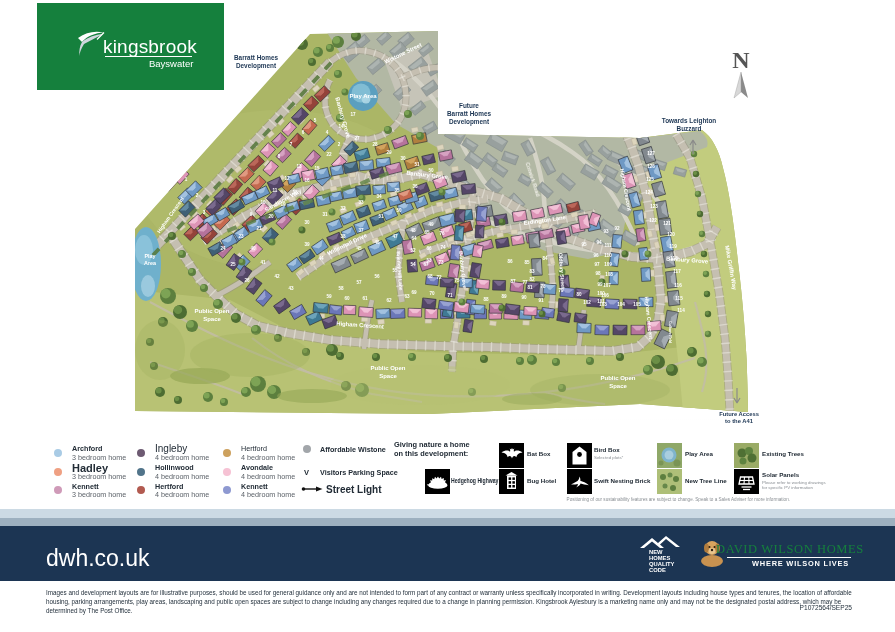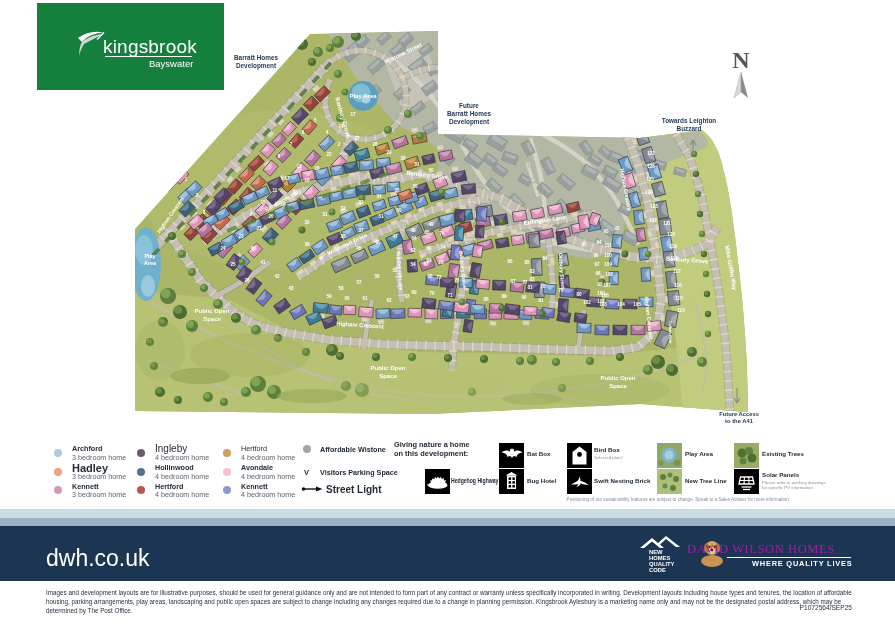--- a/index.html
+++ b/index.html
@@ -2087,16 +2087,16 @@
 <svg style="position:absolute;left:699px;top:539px" width="26" height="28" viewBox="0 0 26 28">
   <ellipse cx="13" cy="22" rx="11" ry="6" fill="#c89250"></ellipse>
   <circle cx="13" cy="9" r="7" fill="#d8a35e"></circle>
   <ellipse cx="7.5" cy="9" rx="2.5" ry="4.5" fill="#b07c3e"></ellipse>
   <ellipse cx="18.5" cy="9" rx="2.5" ry="4.5" fill="#b07c3e"></ellipse>
   <ellipse cx="13" cy="12" rx="3.5" ry="3" fill="#e8c58e"></ellipse>
   <circle cx="10.5" cy="8" r="1" fill="#2a1c10"></circle>
     <circle cx="15.5" cy="8" r="1" fill="#2a1c10"></circle>
   <circle cx="13" cy="11" r="1.2" fill="#2a1c10"></circle>
 </svg>
-<div style="position:absolute;left:687px;top:542px;font-size:12.5px;color:#a21caf;font-family:'Liberation Serif',serif;letter-spacing:0.6px">DAVID WILSON HOMES</div>
+<div style="position:absolute;left:716px;top:542px;font-size:12.5px;color:#15803d;font-family:'Liberation Serif',serif;letter-spacing:0.6px">DAVID WILSON HOMES</div>
 <div style="position:absolute;left:727px;top:556.5px;width:124px;border-top:1px solid #fff"></div>
-<div style="position:absolute;left:752px;top:559px;font-size:7.4px;font-weight:bold;color:#fff;letter-spacing:0.8px">WHERE QUALITY LIVES</div>
+<div style="position:absolute;left:752px;top:559px;font-size:7.4px;font-weight:bold;color:#fff;letter-spacing:0.8px">WHERE WILSON LIVES</div>
 <div style="position:absolute;left:46px;top:588px;width:810px;font-size:6.3px;line-height:9px;color:#23303c">Images and development layouts are for illustrative purposes, should be used for general guidance only and are not intended to form part of any contract or warranty unless specifically incorporated in writing. Development layouts including house types and tenures, the location of affordable housing, parking arrangements, play areas, landscaping and public open spaces are subject to change including any changes required due to a change in planning permission. Kingsbrook Aylesbury is a marketing name only and may not be the designated postal address, which may be determined by The Post Office.</div>
 <div style="position:absolute;left:46px;top:604px;width:806px;text-align:right;font-size:6.6px;color:#23303c">P1072564/SEP25</div>
 </body></html>

